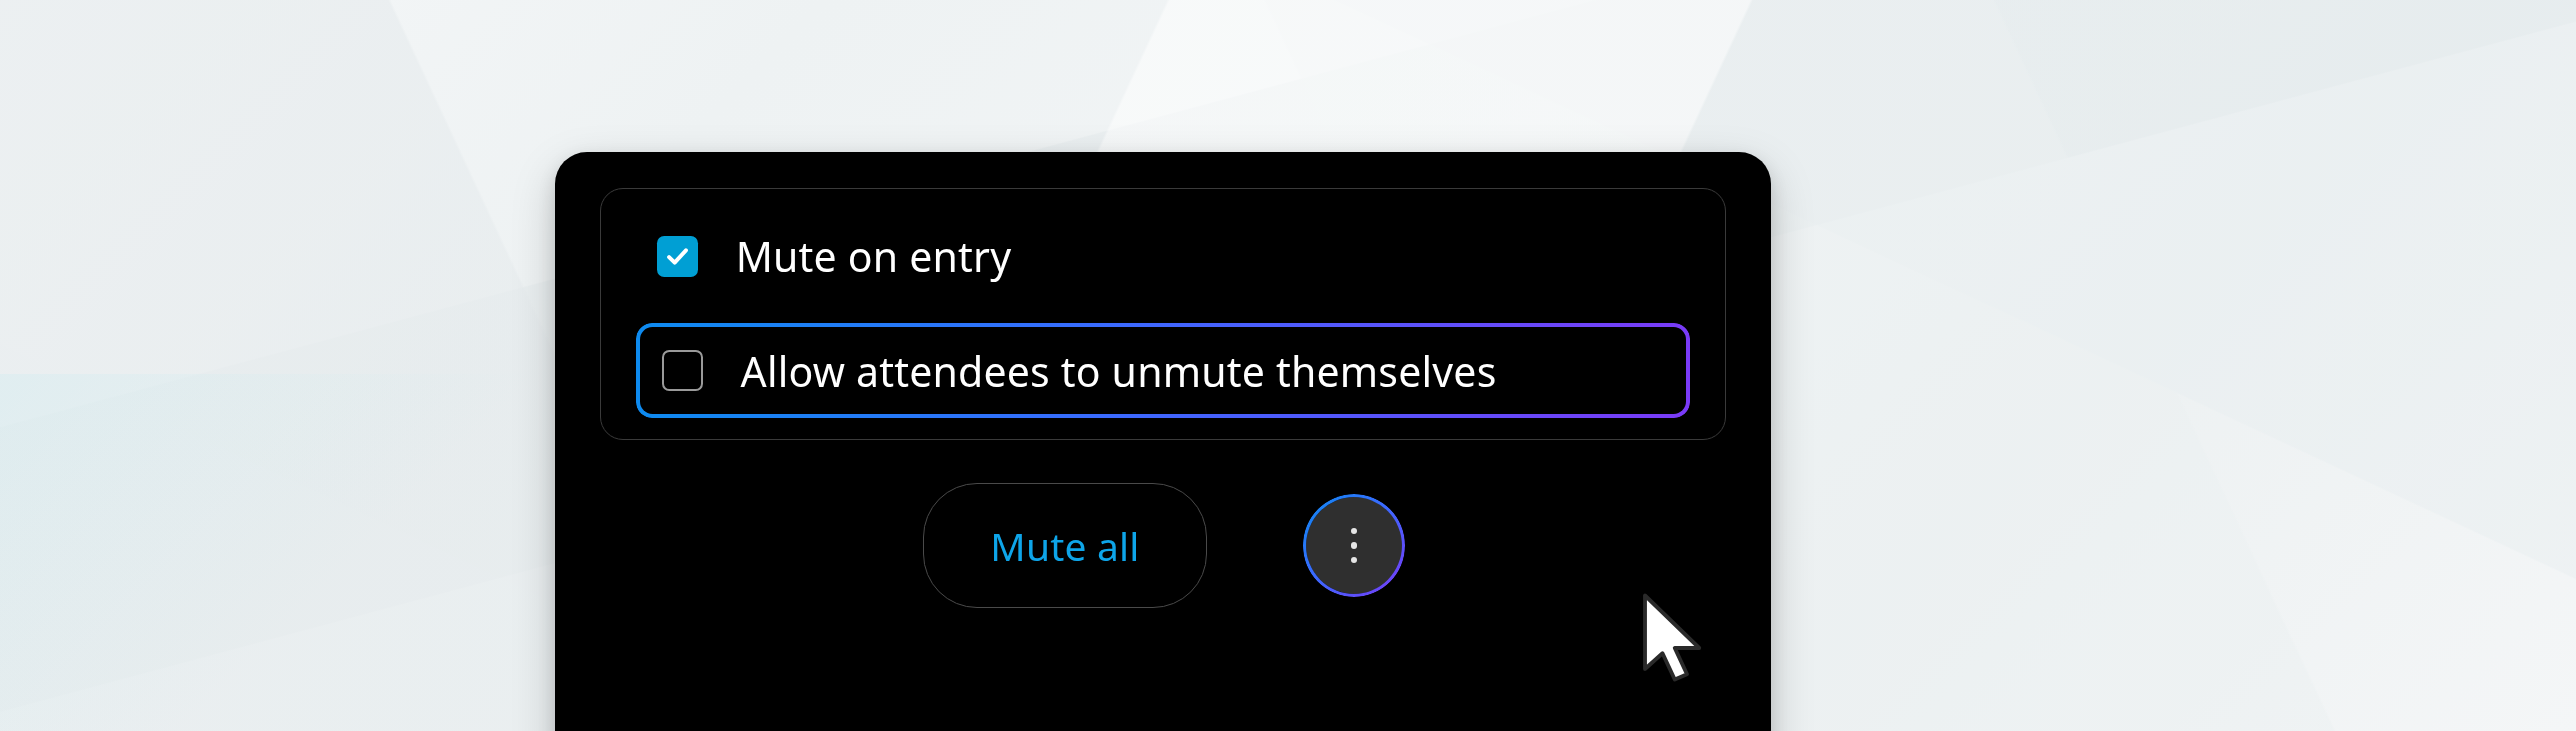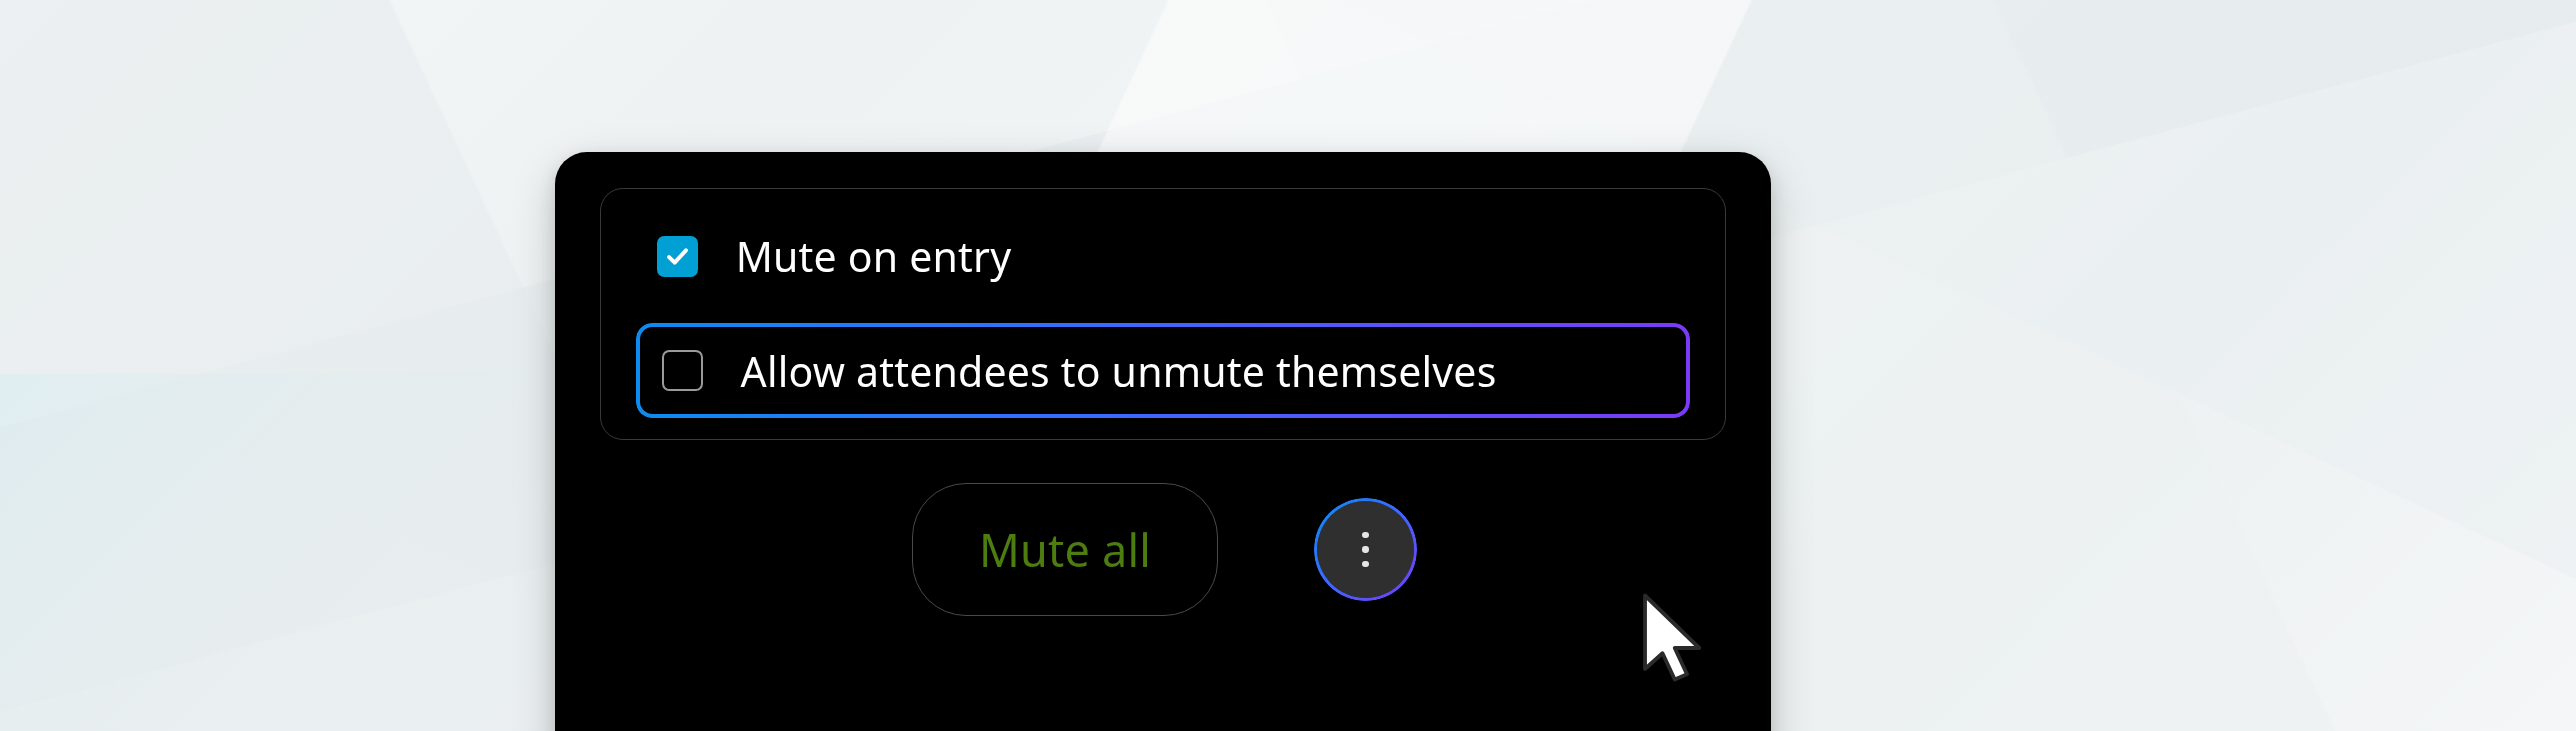--- a/index.html
+++ b/index.html
@@ -133,22 +133,22 @@
       display: flex;
       align-items: center;
       gap: 45px;
       justify-content: center;
       padding: 0 27px;
     }
 
     .pill-button {
       border: 1.8px solid #4a4a4a;
       background: transparent;
-      color: #4d7c0f;
-      font-size: 45px;
+      color: #0ea5e9;
+      font-size: 39px;
       font-weight: 400;
       font-family: inherit;
       padding: 35px 66px;
       border-radius: 54px;
       cursor: pointer;
       letter-spacing: 0.2px;
     }
 
     .more-button {
       width: 97px;

